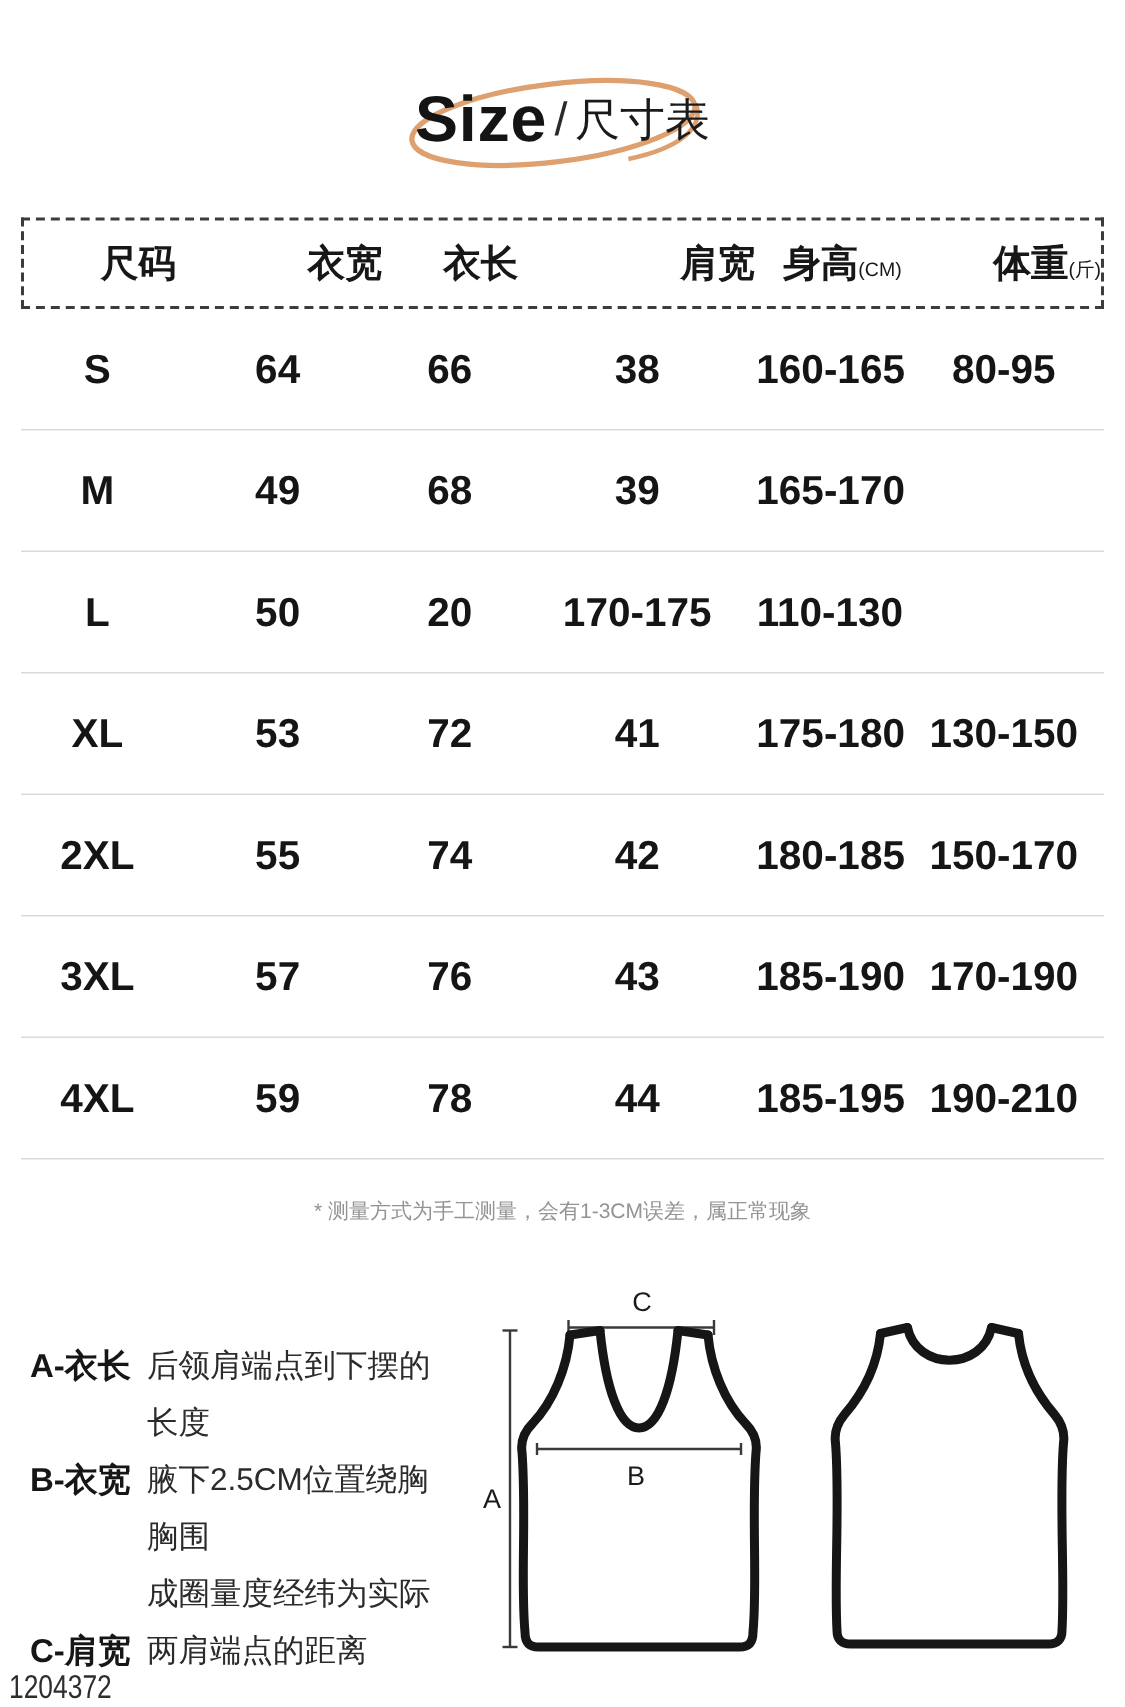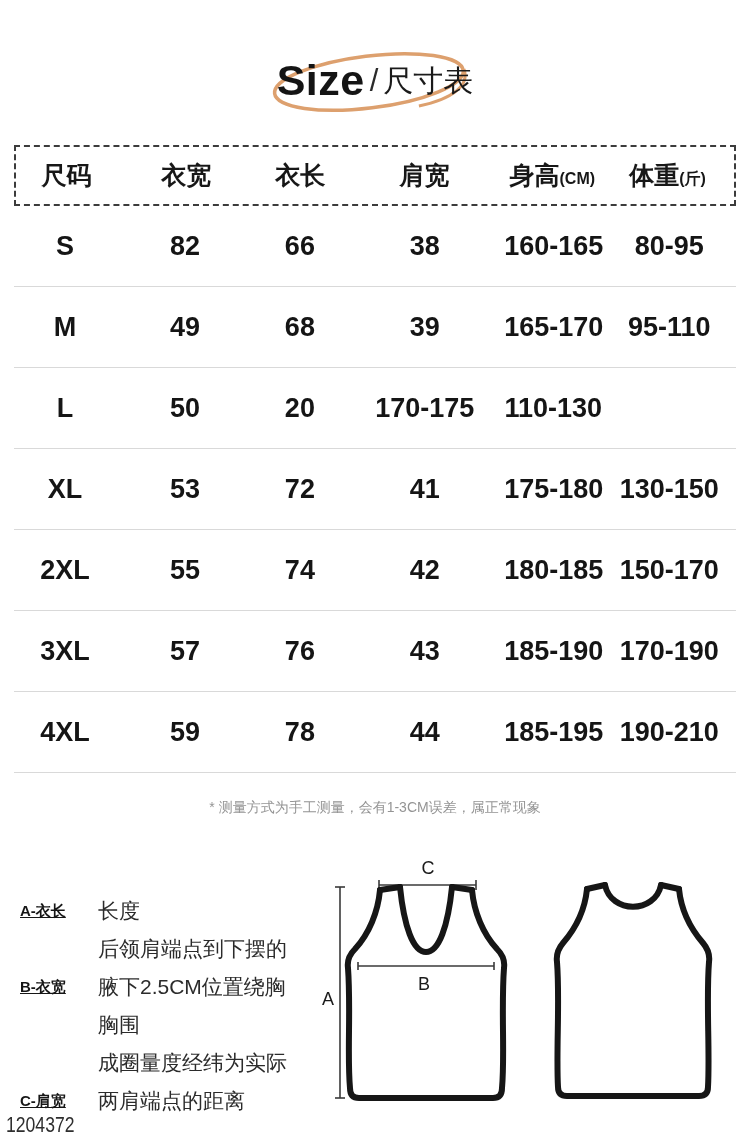--- a/index.html
+++ b/index.html
@@ -19,37 +19,37 @@
   .title-sep { position:relative; z-index:1; font-size:31px; font-weight:400; color:#2a2a2a; margin:0 5px; top:-4px; }
   .title-zh { position:relative; z-index:1; font-size:30px; font-weight:500; color:#1a1a1a; top:-4px; }
 
   
   .size-table { position:absolute; top:135px; left:14px; width:722px; }
   .thead {
     height:61px; border:2px dashed #3c3c3c;
     display:grid; grid-template-columns:14.1% 19.2% 12.6% 22% 13.6% 18.5%;
     align-items:center;
   }
-  .th { text-align:center; font-weight:bold; font-size:25px; color:#171717; white-space:nowrap; }
-  .th-unit { font-size:16px; font-weight:bold; }
+  .th { text-align:right; font-weight:bold; font-size:25px; color:#171717; white-space:nowrap; }
+  .th-unit { font-size:13px; font-weight:normal; }
   .tbody { width:100%; }
   .trow {
     height:81px; display:grid; grid-template-columns:14.1% 19.2% 12.6% 22% 13.6% 18.5%;
     align-items:center; border-bottom:1px solid #d9d9d9;
   }
   .td { text-align:center; font-weight:bold; font-size:27px; color:#151515; white-space:nowrap; }
 
   
   .note { position:absolute; top:789px; left:0; width:100%; text-align:center;
           font-size:14px; color:#949494; }
 
   
   .legend { position:absolute; top:882px; left:20px; width:300px; }
   .legend-item { display:grid; grid-template-columns:78px 1fr; }
-  .term { font-weight:bold; font-size:15px; color:#161616; line-height:38px; white-space:nowrap;text-decoration:underline; }
+  .term { font-weight:bold; font-size:22px; color:#161616; line-height:38px; white-space:nowrap; }
   .desc-line { font-size:21px; color:#2b2b2b; line-height:38px; white-space:nowrap; }
 
   
   .vest-front { position:absolute; left:322px; top:848px; }
   .vest-back  { position:absolute; left:548px; top:862px; }
   .vest-stroke { fill:none; stroke:#161616; stroke-width:6; stroke-linecap:round; stroke-linejoin:round; }
   .dim-line { stroke:#3a3a3a; stroke-width:1.6; fill:none; }
   .dim-label { font-family:"Liberation Sans",sans-serif; font-size:18px; font-weight:500; fill:#1a1a1a; }
 
   
@@ -81,34 +81,33 @@
 
   <div class="th"><span class="th-label">肩宽</span><span class="th-unit"></span></div>
 
   <div class="th"><span class="th-label">身高</span><span class="th-unit">(CM)</span></div>
 
   <div class="th"><span class="th-label">体重</span><span class="th-unit">(斤)</span></div>
 </div>
     <div class="tbody">
   <div class="trow">
           <div class="td">S</div>
-          <div class="td">82</div>
+          <div class="td">64</div>
           <div class="td">66</div>
           <div class="td">38</div>
           <div class="td">160-165</div>
           <div class="td">80-95</div>
         </div>
 
   <div class="trow">
           <div class="td">M</div>
           <div class="td">49</div>
           <div class="td">68</div>
           <div class="td">39</div>
           <div class="td">165-170</div>
-          <div class="td">95-110</div>
         </div>
 
   <div class="trow">
           <div class="td">L</div>
           <div class="td">50</div>
           <div class="td">20</div>
           <div class="td">170-175</div>
           <div class="td">110-130</div>
         </div>
 
@@ -149,22 +148,22 @@
         </div>
 </div>
   </div>
 
   <div class="note">* 测量方式为手工测量，会有1-3CM误差，属正常现象</div>
 
   <div class="legend">
   <div class="legend-item">
     <div class="term">A-衣长</div>
     <div class="descs">
+          <div class="desc-line">后领肩端点到下摆的</div>
           <div class="desc-line">长度</div>
-          <div class="desc-line">后领肩端点到下摆的</div>
         </div>
   </div>
 
   <div class="legend-item">
     <div class="term">B-衣宽</div>
     <div class="descs">
           <div class="desc-line">腋下2.5CM位置绕胸</div>
           <div class="desc-line">胸围</div>
           <div class="desc-line">成圈量度经纬为实际</div>
         </div>

